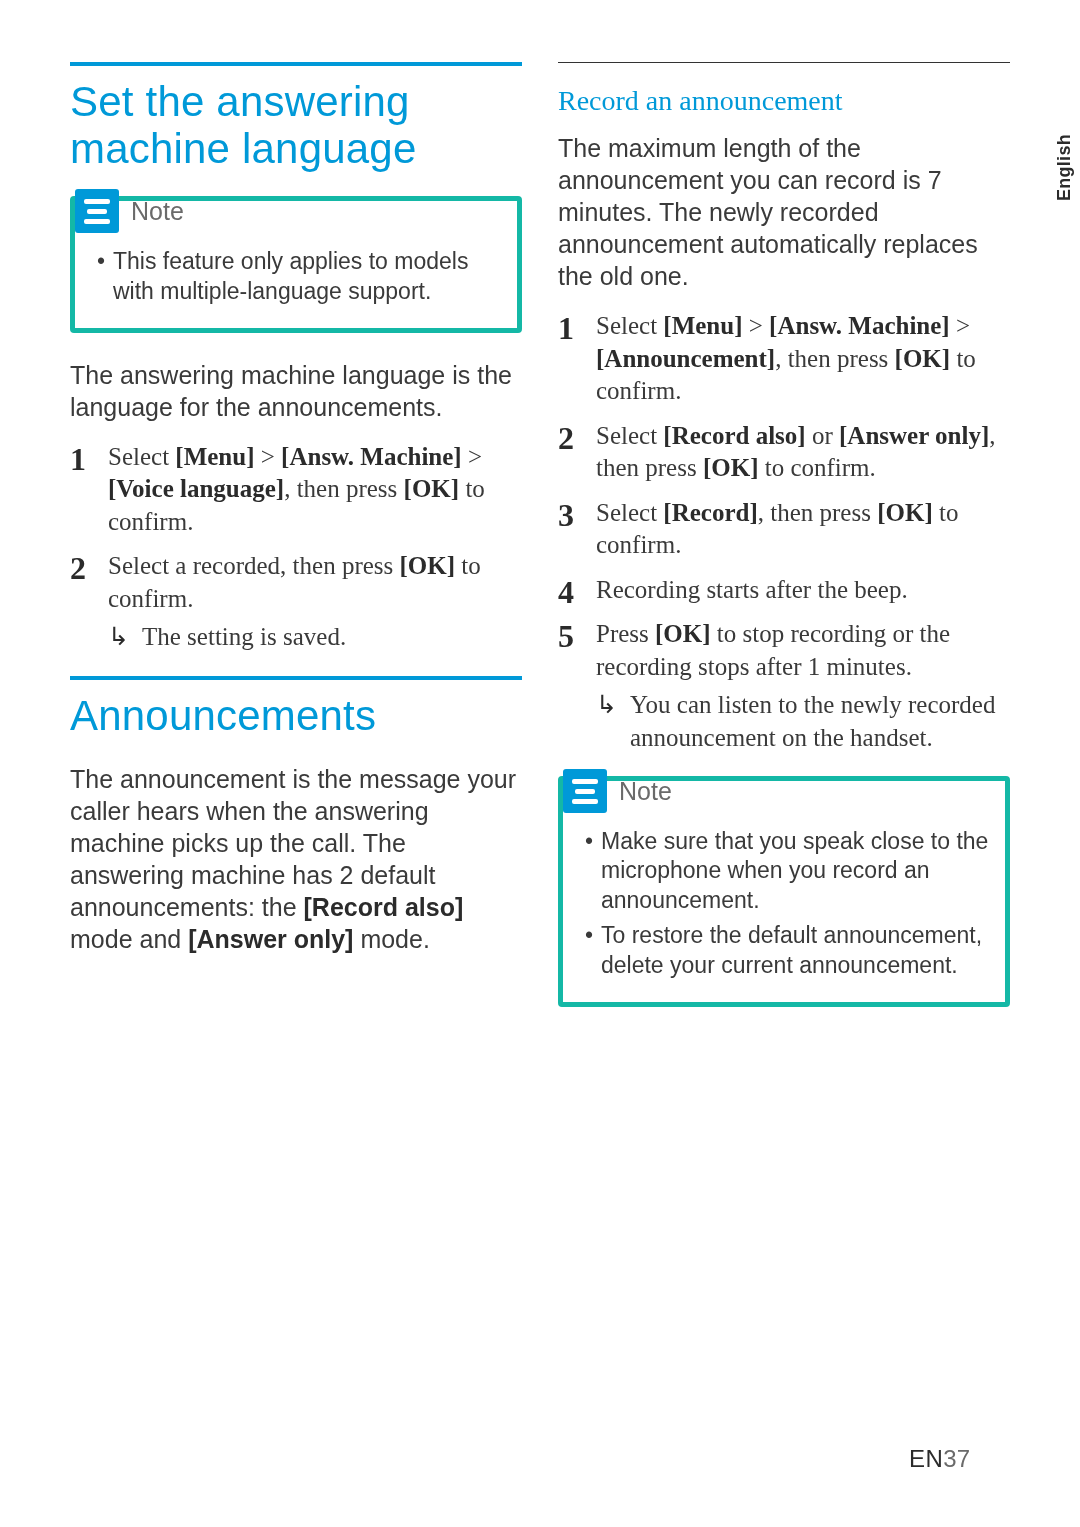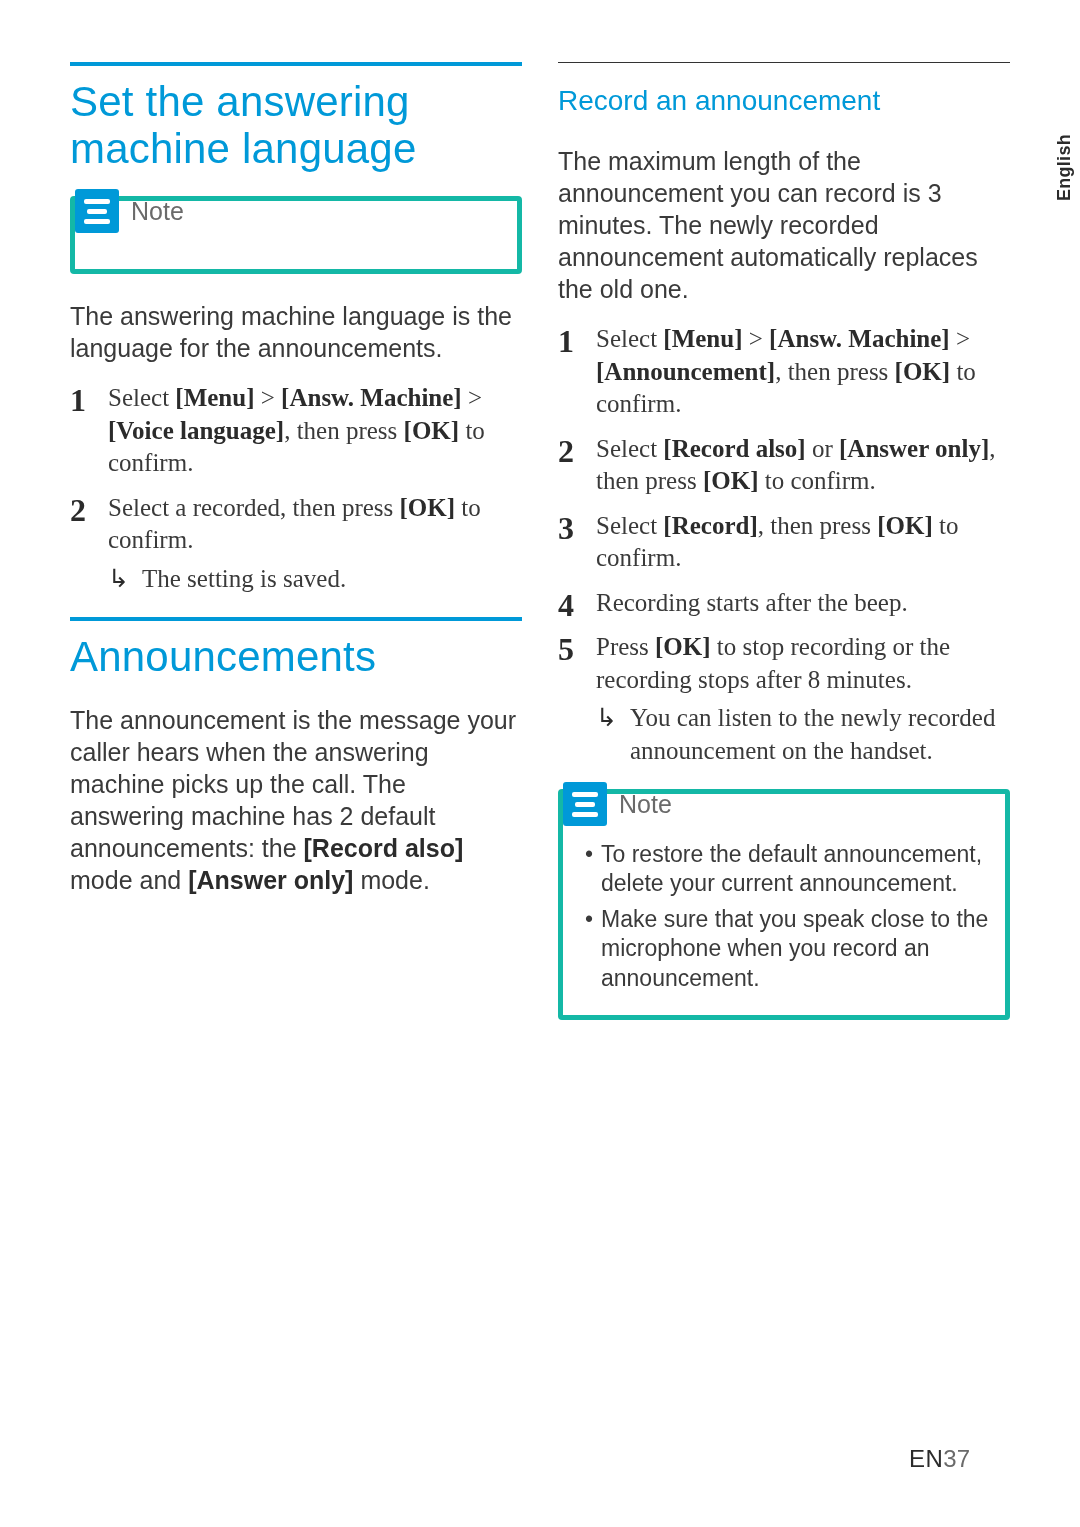--- a/index.html
+++ b/index.html
@@ -3,21 +3,21 @@
 <meta charset="utf-8">
 <style>
   * { margin: 0; padding: 0; box-sizing: border-box; }
   html, body { width: 1080px; height: 1527px; background: #fff; font-family: "Gill Sans", "Gill Sans MT", "Segoe UI", Arial, sans-serif; color: #2b2b2b; }
   .page { position: relative; width: 1080px; height: 1527px; padding: 62px 70px 50px 70px; }
   .columns { display: flex; gap: 36px; }
   .col { flex: 1 1 0; min-width: 0; }
   .rule-top { border-top: 4px solid #0099d8; margin-bottom: 12px; }
   .rule-top-thin { border-top: 1.5px solid #333; margin-bottom: 22px; }
   h1.sec { color: #0099d8; font-weight: 400; font-size: 42px; line-height: 1.12; margin-bottom: 24px; letter-spacing: 0.2px; }
-  h2.sub { color: #0099d8; font-weight: 400; font-size: 28px; margin-bottom: 28px; }
+  h2.sub { color: #0099d8; font-weight: 400; font-size: 28px; margin-bottom: 15px; font-family: Liberation Serif, serif; }
   p.body { font-size: 25px; line-height: 1.28; margin-bottom: 18px; color: #3a3a3a; }
   .note-box { border: 5px solid #14b8a6; border-radius: 4px; padding: 0 16px 16px 16px; margin-bottom: 26px; }
   .note-head { display: flex; align-items: center; gap: 12px; margin: 0 0 8px -16px; transform: translateY(-12px); }
   .note-icon { width: 44px; height: 44px; background: #0099d8; border-radius: 3px; display: flex; flex-direction: column; justify-content: center; align-items: center; gap: 5px; }
   .note-icon span { display: block; height: 5px; background: #fff; border-radius: 2px; }
   .note-icon span:nth-child(1){ width: 26px; }
   .note-icon span:nth-child(2){ width: 20px; }
   .note-icon span:nth-child(3){ width: 26px; }
   .note-label { font-size: 25px; color: #6a6a6a; }
   .note-box ul { list-style: none; padding-left: 6px; margin-top: -6px; }
@@ -49,20 +49,23 @@
 
       <div class="note-box">
         <div class="note-head">
           <div class="note-icon">
               <span></span>
               <span></span>
               <span></span>
             </div>
           <div class="note-label">Note</div>
         </div>
+        <ul>
+          <li>This feature only applies to models with multiple-language support.</li>
+        </ul>
       </div>
 
       <p class="body">The answering machine language is the language for the announcements.</p>
 
       <ol class="steps">
         <li>
           <span>Select </span><b>[Menu]</b><span> &gt; </span><b>[Answ. Machine]</b><span> &gt; </span><b>[Voice language]</b><span>, then press </span><b>[OK]</b><span> to confirm.</span>
         </li>
         <li>
           <span>Select a recorded, then press </span><b>[OK]</b><span> to confirm.</span>
@@ -75,53 +78,53 @@
 
       <p class="body">
         <span>The announcement is the message your caller hears when the answering machine picks up the call. The answering machine has 2 default announcements: the </span><b>[Record also]</b><span> mode and </span><b>[Answer only]</b><span> mode.</span>
       </p>
     </div>
 
     <div class="col">
       <div class="rule-top-thin"></div>
       <h2 class="sub">Record an announcement</h2>
 
-      <p class="body">The maximum length of the announcement you can record is 3 minutes. The newly recorded announcement automatically replaces the old one.</p>
+      <p class="body">The maximum length of the announcement you can record is 7 minutes. The newly recorded announcement automatically replaces the old one.</p>
 
       <ol class="steps">
         <li>
           <span>Select </span><b>[Menu]</b><span> &gt; </span><b>[Answ. Machine]</b><span> &gt; </span><b>[Announcement]</b><span>, then press </span><b>[OK]</b><span> to confirm.</span>
         </li>
         <li>
           <span>Select </span><b>[Record also]</b><span> or </span><b>[Answer only]</b><span>, then press </span><b>[OK]</b><span> to confirm.</span>
         </li>
         <li>
           <span>Select </span><b>[Record]</b><span>, then press </span><b>[OK]</b><span> to confirm.</span>
         </li>
         <li>
           <span>Recording starts after the beep.</span>
         </li>
         <li>
-          <span>Press </span><b>[OK]</b><span> to stop recording or the recording stops after 8 minutes.</span>
+          <span>Press </span><b>[OK]</b><span> to stop recording or the recording stops after 1 minutes.</span>
           <div class="result">You can listen to the newly recorded announcement on the handset.</div>
         </li>
       </ol>
 
       <div class="note-box">
         <div class="note-head">
           <div class="note-icon">
               <span></span>
               <span></span>
               <span></span>
             </div>
           <div class="note-label">Note</div>
         </div>
         <ul>
+          <li>Make sure that you speak close to the microphone when you record an announcement.</li>
           <li>To restore the default announcement, delete your current announcement.</li>
-          <li>Make sure that you speak close to the microphone when you record an announcement.</li>
         </ul>
       </div>
     </div>
 
   </div>
 
   <div class="footer">
     <span class="lang">EN</span>
     <span class="num">37</span>
   </div>

